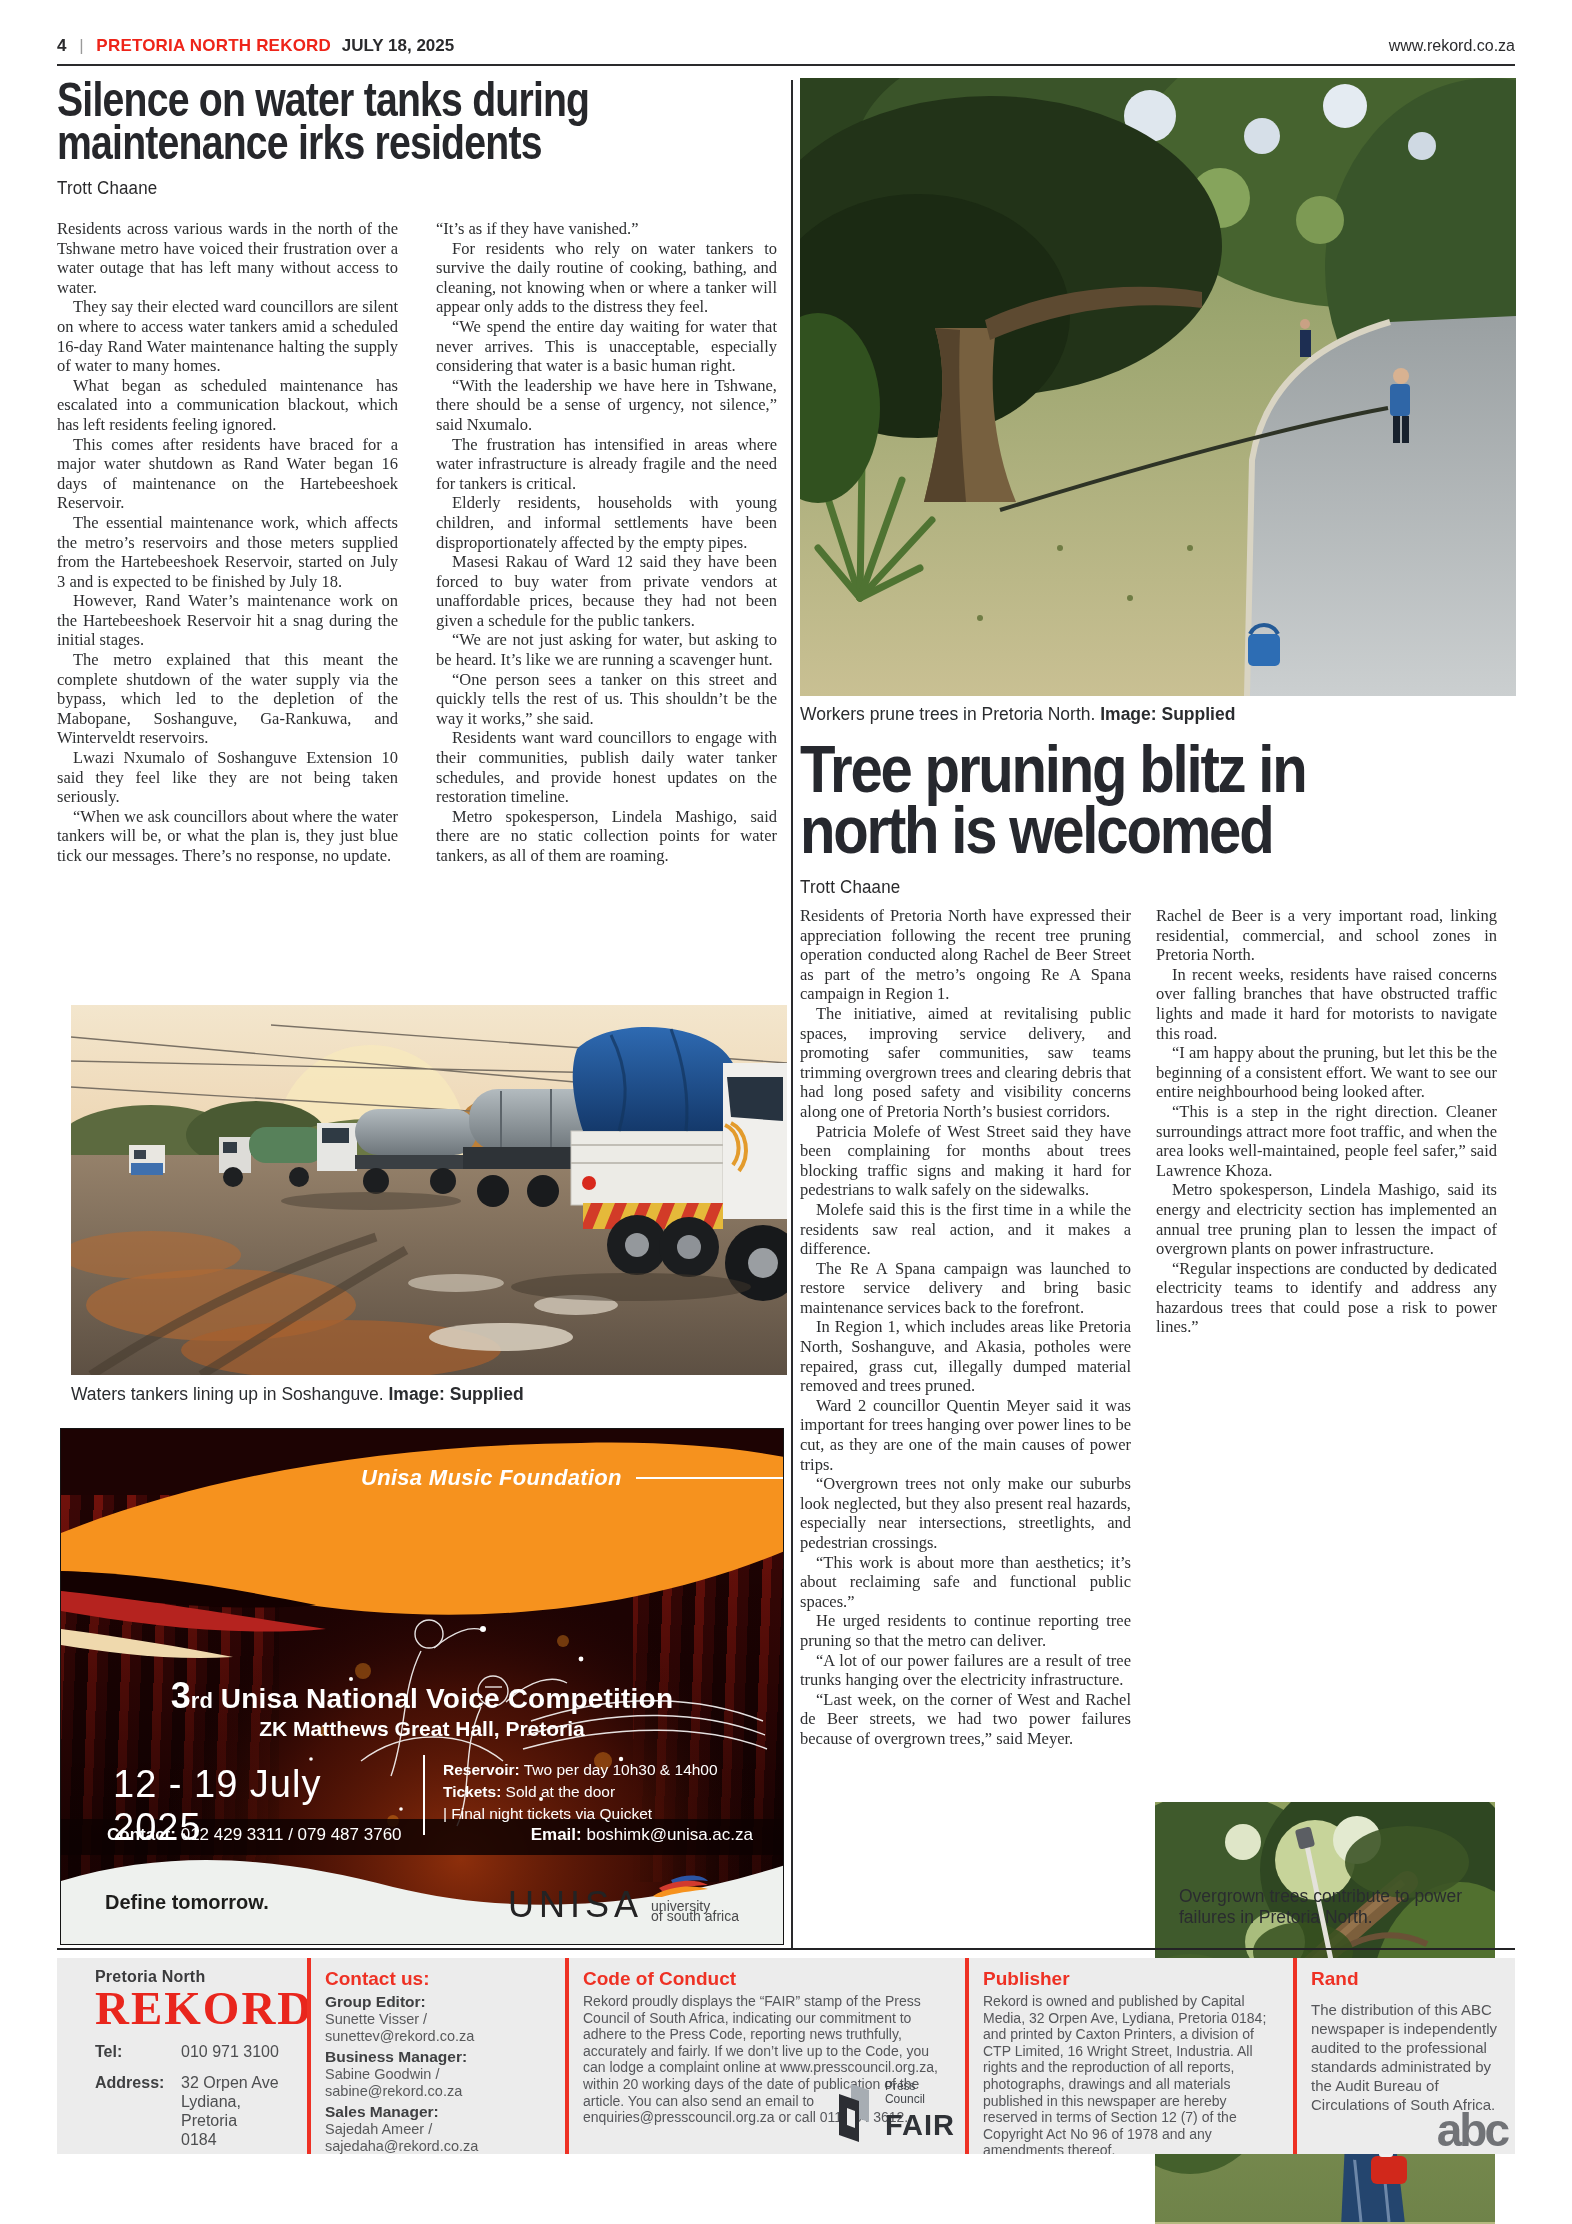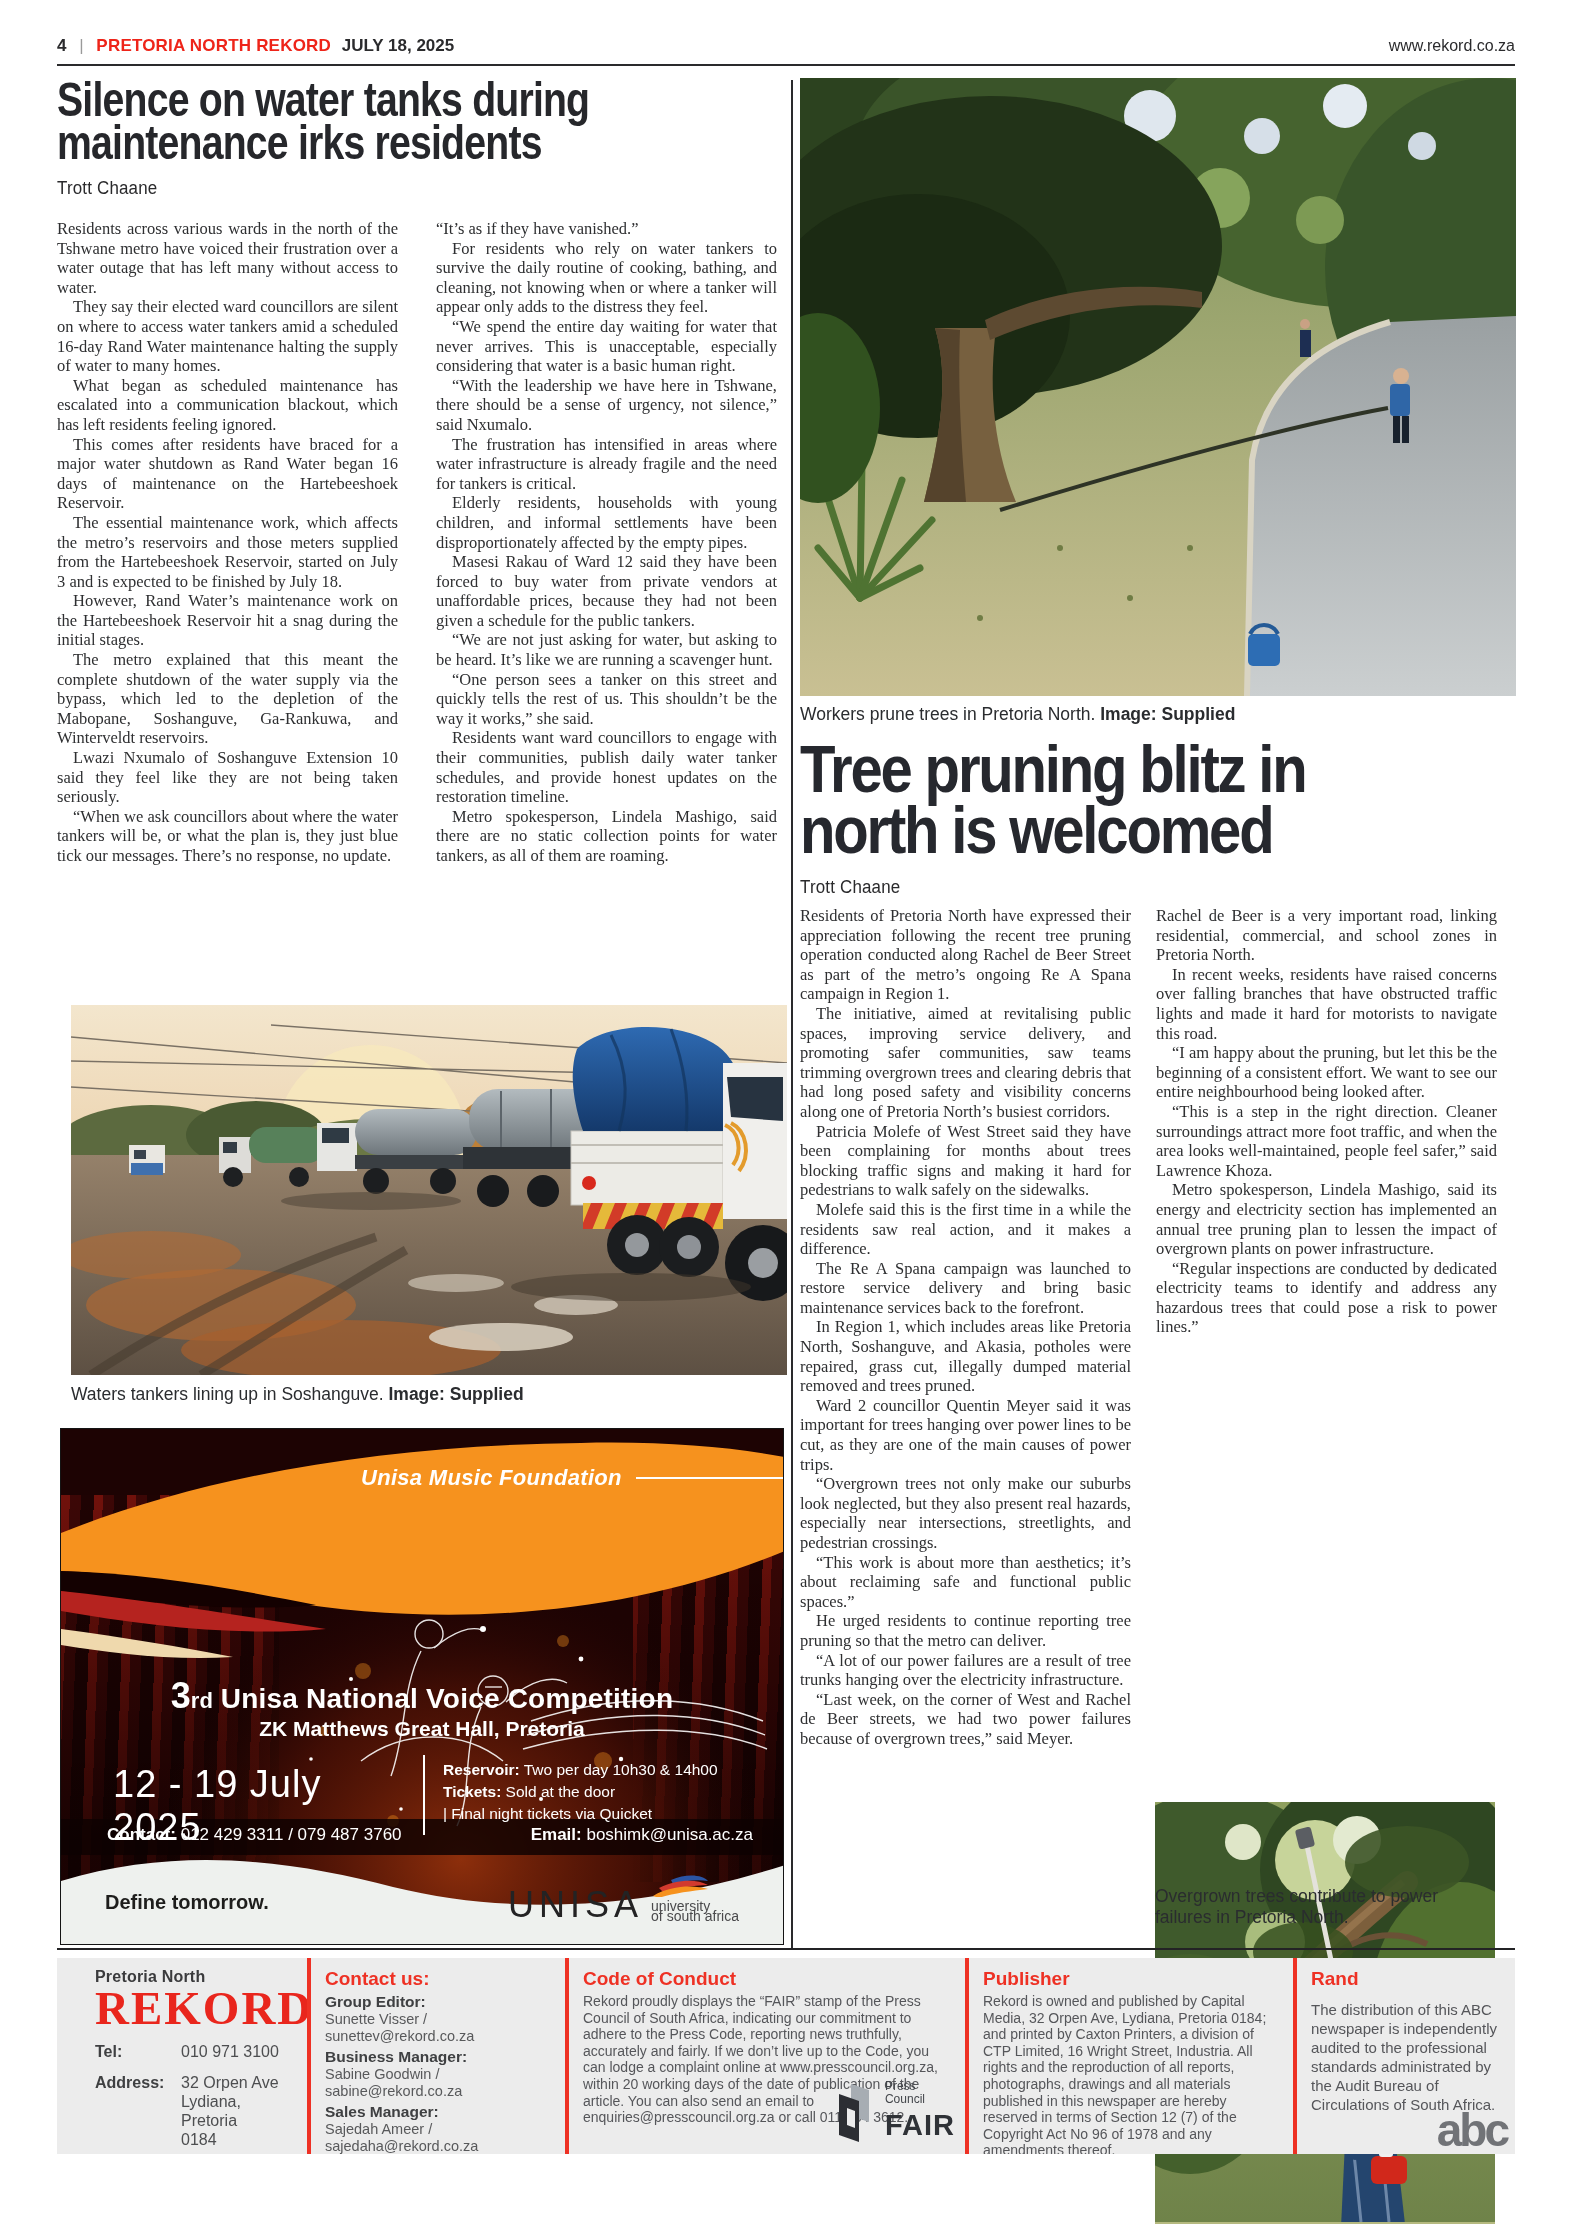--- a/index.html
+++ b/index.html
@@ -44,21 +44,21 @@
   .caption { font-size:17.5px; color:#2a2c2f; line-height:21px; }
   .caption .credit { font-weight:bold; }
   .headline2 { font-weight:bold; font-size:66px; line-height:61px; letter-spacing:-2.5px;
     color:#26282e; transform:scaleX(.88); transform-origin:0 0; white-space:nowrap; }
   .ra-col1 { width:331px; height:1012px; }
   .ra-col2 { width:341px; height:508px; margin-left:25px; }
 
   .tanker-photo { left:71px; top:1005px; width:716px; height:370px; }
   .tanker-caption { left:71px; top:1384px; width:716px; }
   .power-photo { left:1155px; top:1432px; width:340px; height:446px; }
-  .power-caption { left:1155px; top:1886px; width:340px; }
+  .power-caption { left:1155px; top:1886px; width:340px;padding-left:24px; }
 
   
   .unisa-ad { left:60px; top:1428px; width:724px; height:517px; border:1px solid #141414;
     background:#1d0303; overflow:hidden; }
   .curtain { position:absolute; top:66px; bottom:62px;
     background:
       linear-gradient(180deg, rgba(60,8,6,0) 0%, rgba(8,0,0,.65) 90%),
       repeating-linear-gradient(92deg,#70110b 0 9px,#3c0706 9px 20px,#1f0303 20px 33px); }
   .curtain.cleft { left:0; width:218px; }
   .curtain.cright { right:0; width:150px; }

